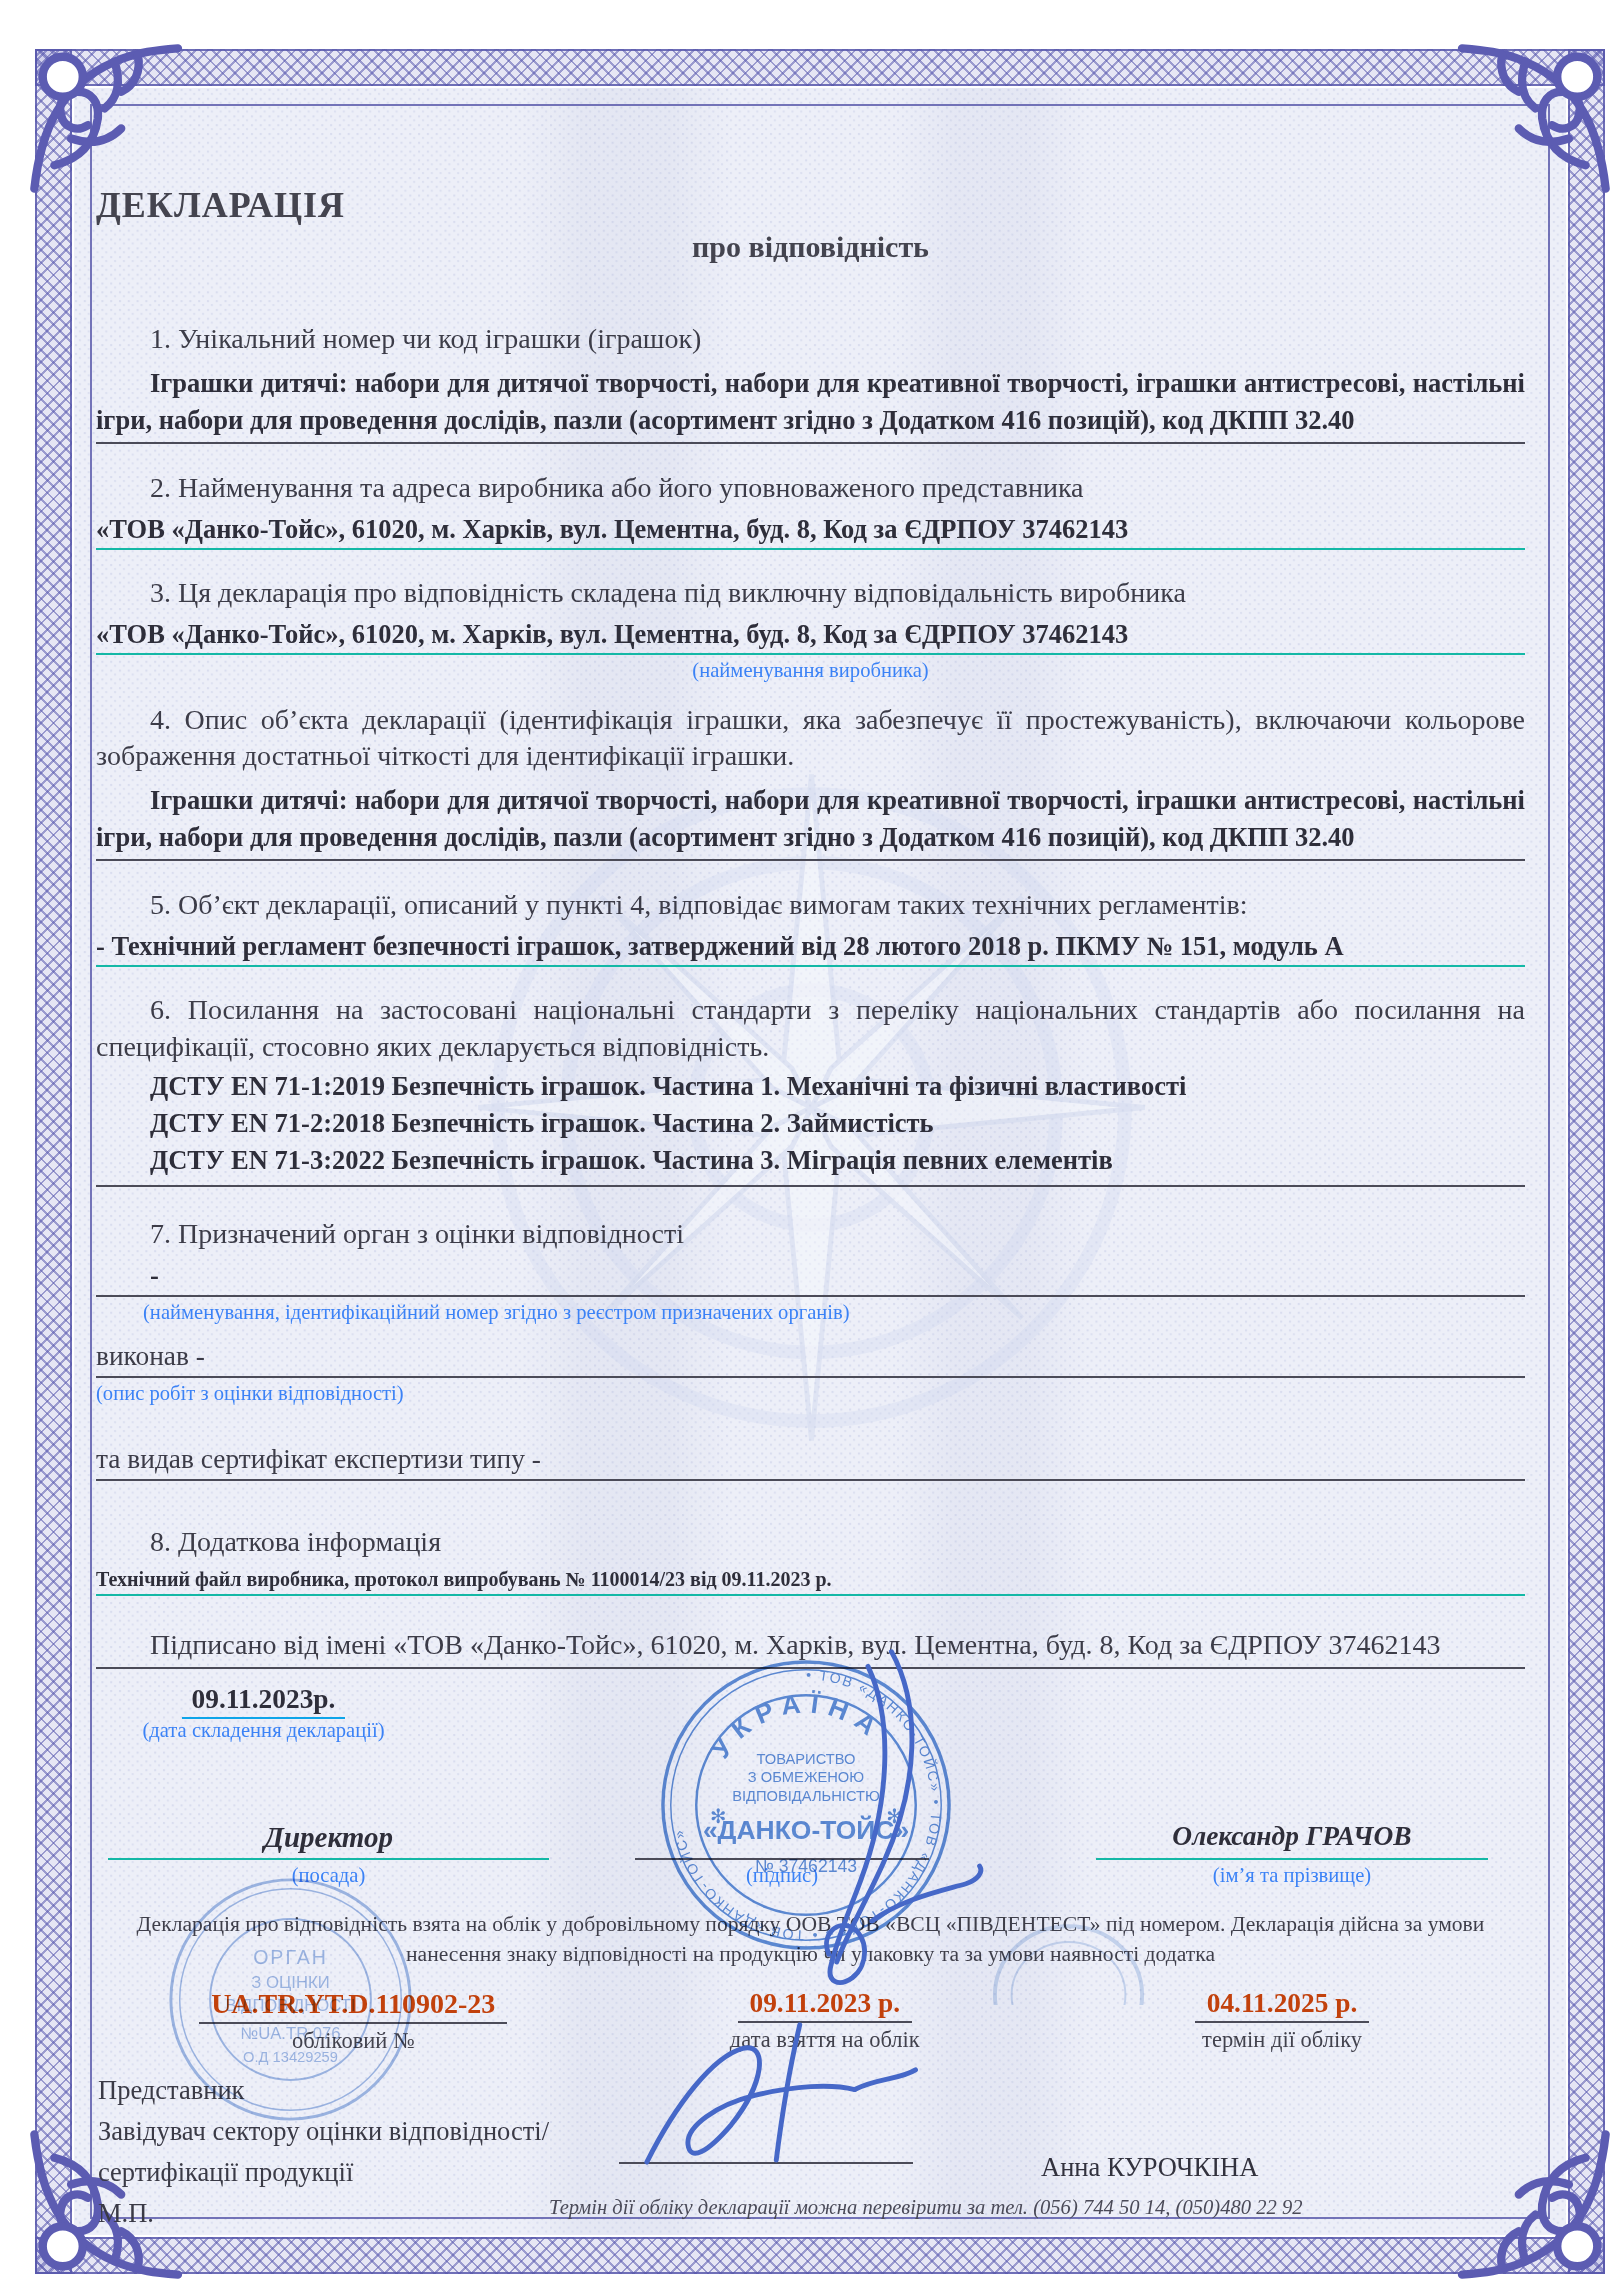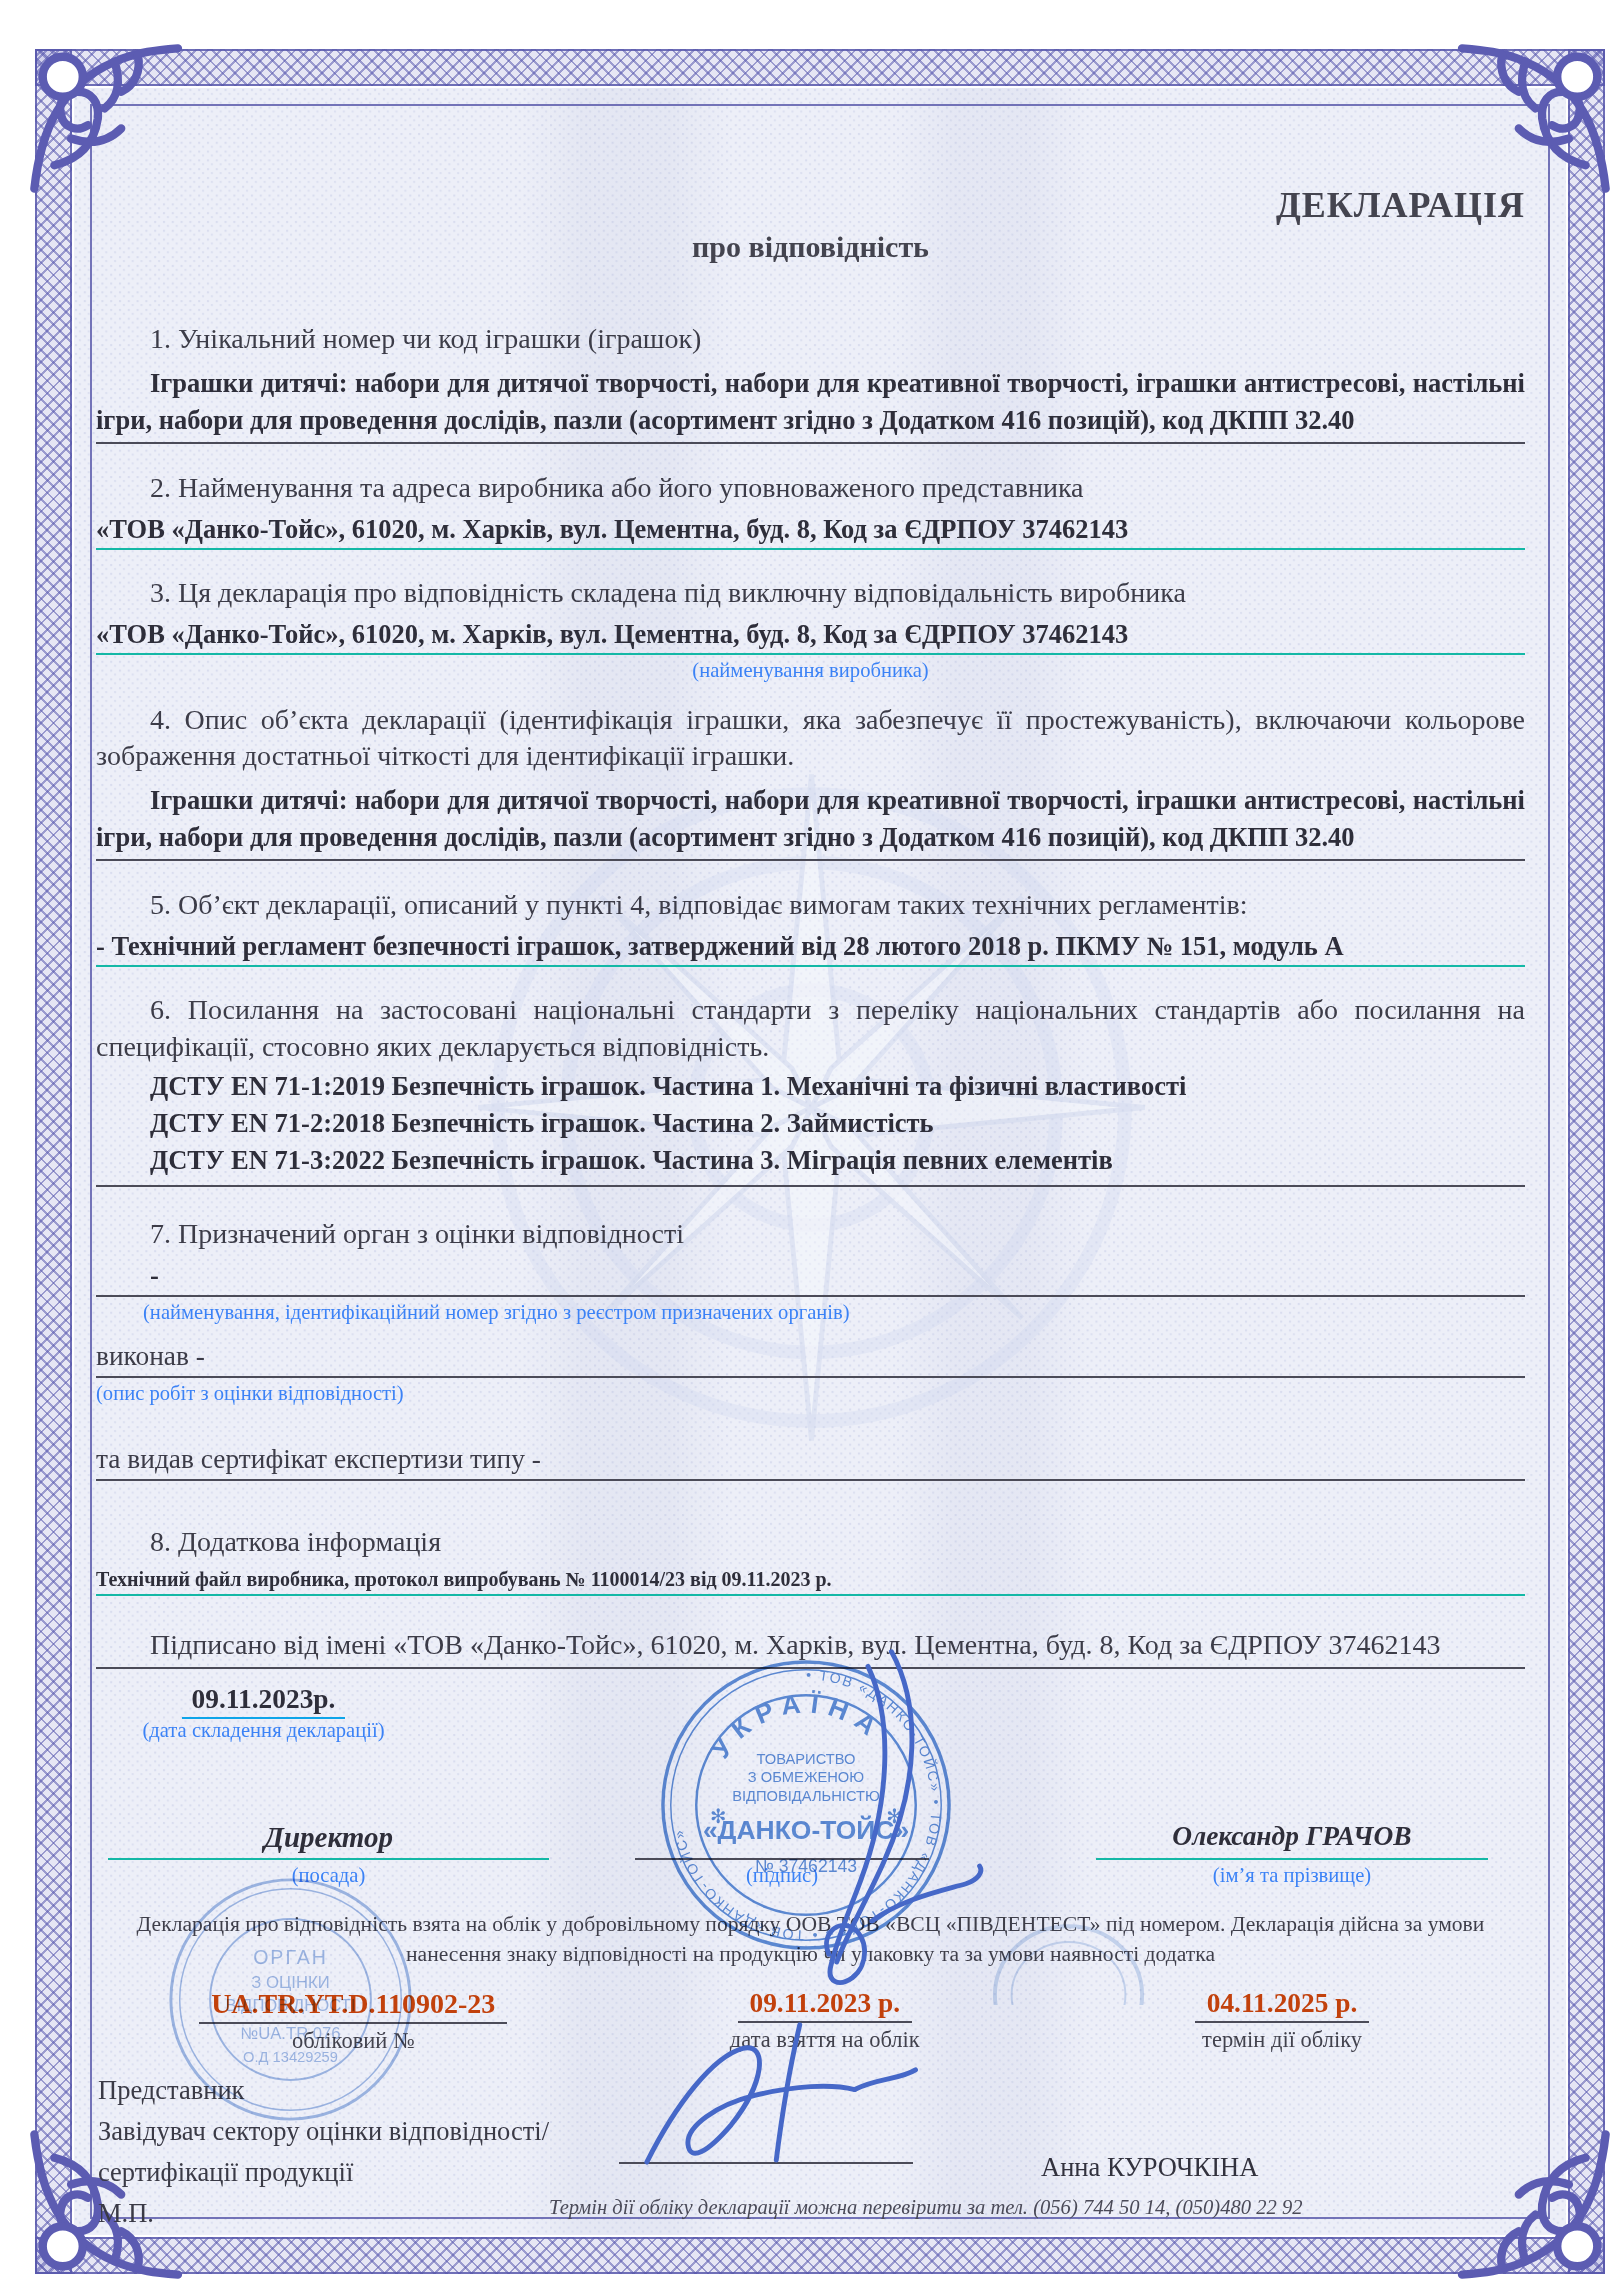--- a/index.html
+++ b/index.html
@@ -35,21 +35,21 @@
   .corner { position:absolute; width:167px; height:167px; color:#5c5cb2; }
   .corner svg { width:100%; height:100%; }
   .corner.tl { left:-13.7px; top:-13.7px; }
   .corner.tr { right:-13.7px; top:-13.7px; transform:scaleX(-1); }
   .corner.bl { left:-13.7px; bottom:-13.7px; transform:scaleY(-1); }
   .corner.br { right:-13.7px; bottom:-13.7px; transform:scale(-1,-1); }
   
   .watermark { position:absolute; left:449px; top:745px; width:725px; height:725px; opacity:0.55; pointer-events:none; }
   
   .content { position:absolute; left:96px; top:106px; width:1429px; z-index:2; }
-  .title { text-align:right; margin-top:78px; font-weight:bold; font-size:36px; letter-spacing:1px; color:#44444f; }
+  .title { text-align:left; margin-top:78px; font-weight:bold; font-size:36px; letter-spacing:1px; color:#44444f; }
   .title2 { text-align:center; margin-top:3.9px; font-weight:bold; font-size:30px; color:#44444f; }
   .h { font-size:28px; text-align:justify; text-indent:54px; line-height:1.3; margin-top:25.5px; color:#3c3c48; }
   .bodytxt { font-size:26.5px; font-weight:bold; text-align:justify; text-indent:54px; line-height:1.38; margin-top:7.8px; color:#2e2e3a; }
   .val { font-size:26.5px; font-weight:bold; margin-top:7.8px; color:#2e2e3a; }
   .uline { border-bottom:2px solid #14b8a6; padding-bottom:2.9px; }
   .rule { border-bottom:2px solid #4b4b58; height:1px; margin-top:2.9px; }
   .caption { font-size:20.6px; color:#3b82f6; margin-top:3.9px; }
   .caption.center { text-align:center; }
   .std { font-size:26.5px; font-weight:bold; margin:5.9px 0 0 54px; color:#2e2e3a; }
   .plain { font-size:27.4px; margin-top:25.5px; color:#3c3c48; }

